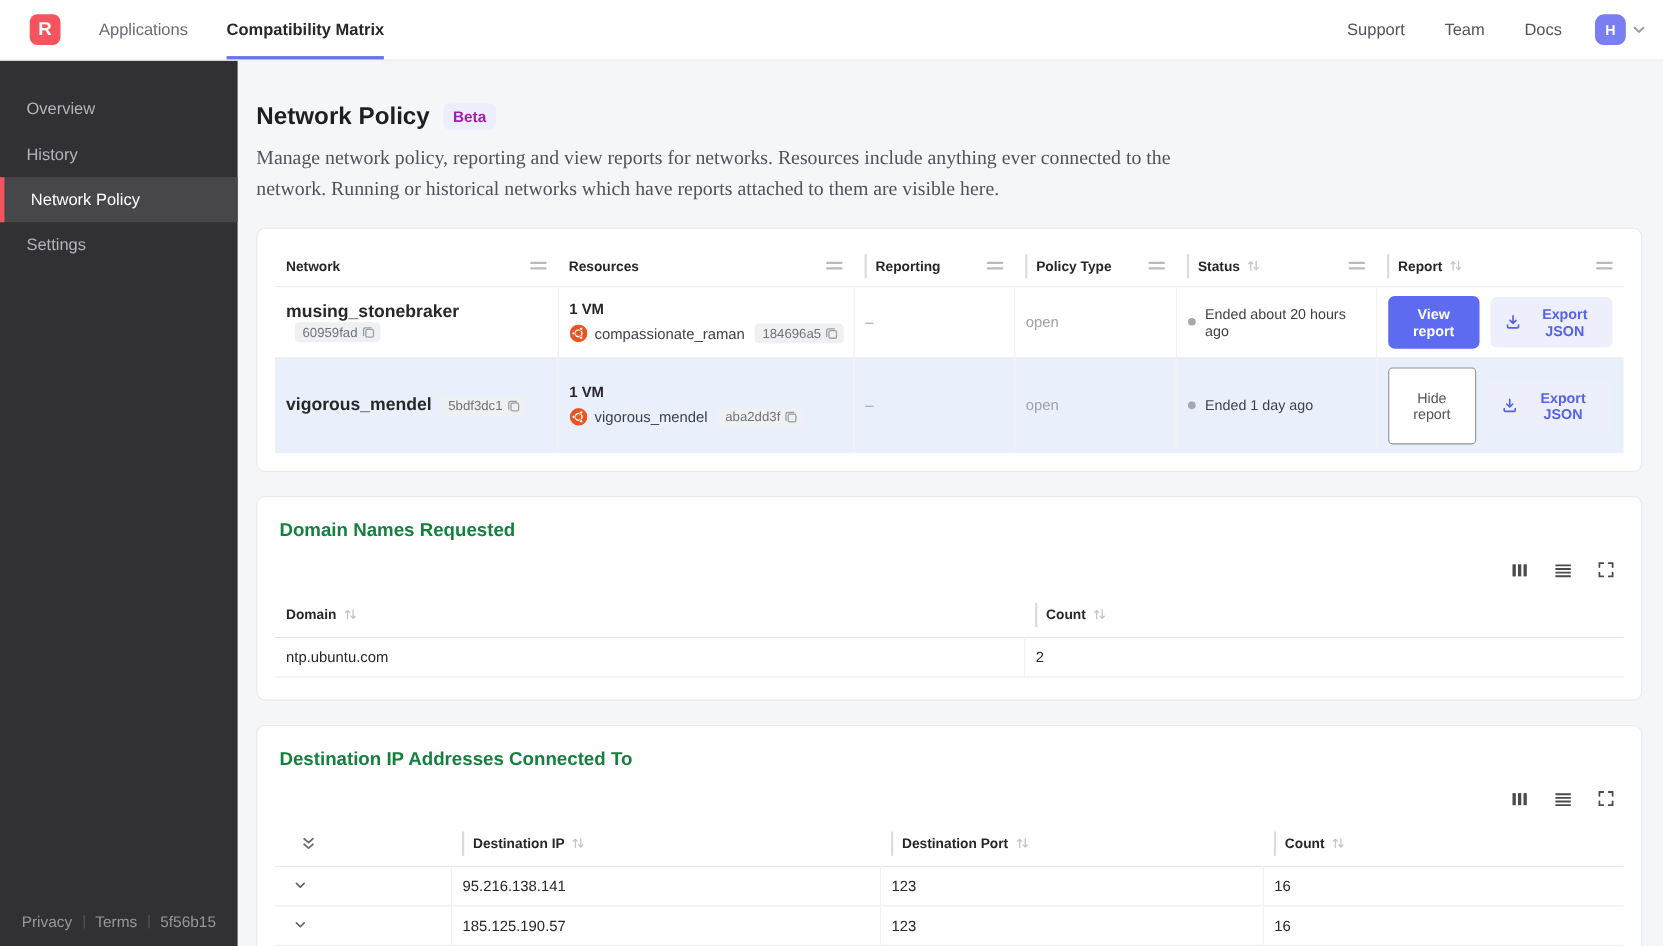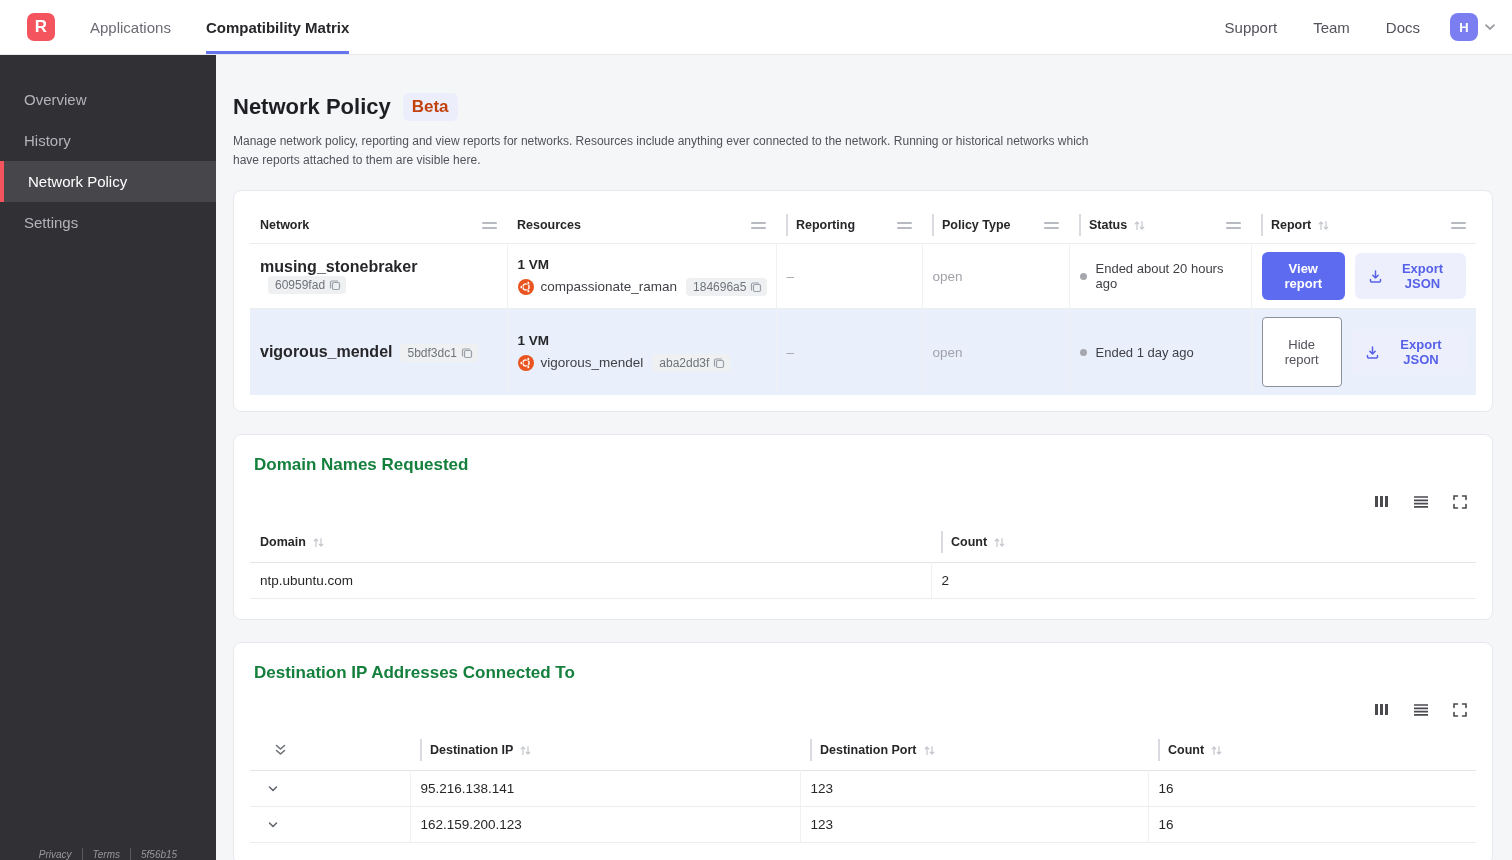--- a/index.html
+++ b/index.html
@@ -25,33 +25,33 @@
   
   .shell { display:flex; height:805px; }
   .sidebar { width:216px; background:#313135; display:flex; flex-direction:column; flex-shrink:0; }
   .side-nav { padding-top:24px; }
   .side-item { height:41px; display:flex; align-items:center; padding-left:20px; font-size:15px;
                color:#b3b3b9; cursor:pointer; border-left:4px solid transparent; }
   .side-item.active { background:#47474b; color:#fff; border-left-color:#f4545e; padding-left:24px;
                       border-left-width:4px; }
   .side-item.active { padding-left:24px; }
   .side-footer { margin-top:auto; display:flex; align-items:center; justify-content:center;
-                 gap:10px; font-size:10px; color:#97979c;font-style:italic; }
+                 gap:10px; padding-bottom:14px; font-size:14px; color:#97979c; }
   .side-footer .sep { width:1px; height:12px; background:#5a5a5e; }
   .side-footer span { cursor:pointer; }
   .side-footer .ver { cursor:default; }
 
   .main { flex:1; overflow:hidden; padding:38px 19px 0 17px; }
 
   
   .page-head { display:flex; align-items:center; gap:12px; }
   .page-title { font-size:22px; font-weight:700; color:#1f1f23; }
-  .beta-badge { background:#eceefc; color:#c2410c; font-size:17px; font-weight:600;
+  .beta-badge { background:#eceefc; color:#a21caf; font-size:14px; font-weight:600;
                 padding:4px 9px; border-radius:6px; }
-  .page-desc { margin-top:11px; font-size:12px; line-height:1.55; color:#52525b; max-width:880px; }
+  .page-desc { margin-top:11px; font-size:18px; line-height:1.55; color:#52525b; max-width:880px;font-family:Liberation Serif, serif; }
 
   
   .card { background:#fff; border:1px solid #e8e9ed; border-radius:8px; padding:16px; }
   .card.networks { margin-top:21px; }
   .card.section { margin-top:22px; padding:20px 16px 20px 16px; }
   .section-title { font-size:17px; font-weight:700; color:#15803d; padding-left:4px; }
   .card-toolbar { display:flex; justify-content:flex-end; gap:22px; margin-top:18px; margin-bottom:12px;
                   padding-right:8px; }
   .tool-icon { color:#4a4a4f; cursor:pointer; display:flex; align-items:center; }
 
@@ -513,20 +513,32 @@
             <td>16</td>
           </tr>
           <tr>
             <td style="padding-left:16px">
                 <span class="chev" style="justify-content:flex-start">
                   <svg width="14" height="14" viewBox="0 0 14 14">
                     <path d="M3.5 5 7 8.5 10.5 5" fill="none" stroke="#5f646b" stroke-width="1.5" stroke-linecap="round" stroke-linejoin="round"></path>
                   </svg>
                 </span>
               </td>
+            <td>185.125.190.57</td>
+            <td>123</td>
+            <td>16</td>
+          </tr>
+          <tr>
+            <td style="padding-left:16px">
+                <span class="chev" style="justify-content:flex-start">
+                  <svg width="14" height="14" viewBox="0 0 14 14">
+                    <path d="M3.5 5 7 8.5 10.5 5" fill="none" stroke="#5f646b" stroke-width="1.5" stroke-linecap="round" stroke-linejoin="round"></path>
+                  </svg>
+                </span>
+              </td>
             <td>162.159.200.123</td>
             <td>123</td>
             <td>16</td>
           </tr>
 
         </tbody>
       </table>
     </div>
 
   </div>

